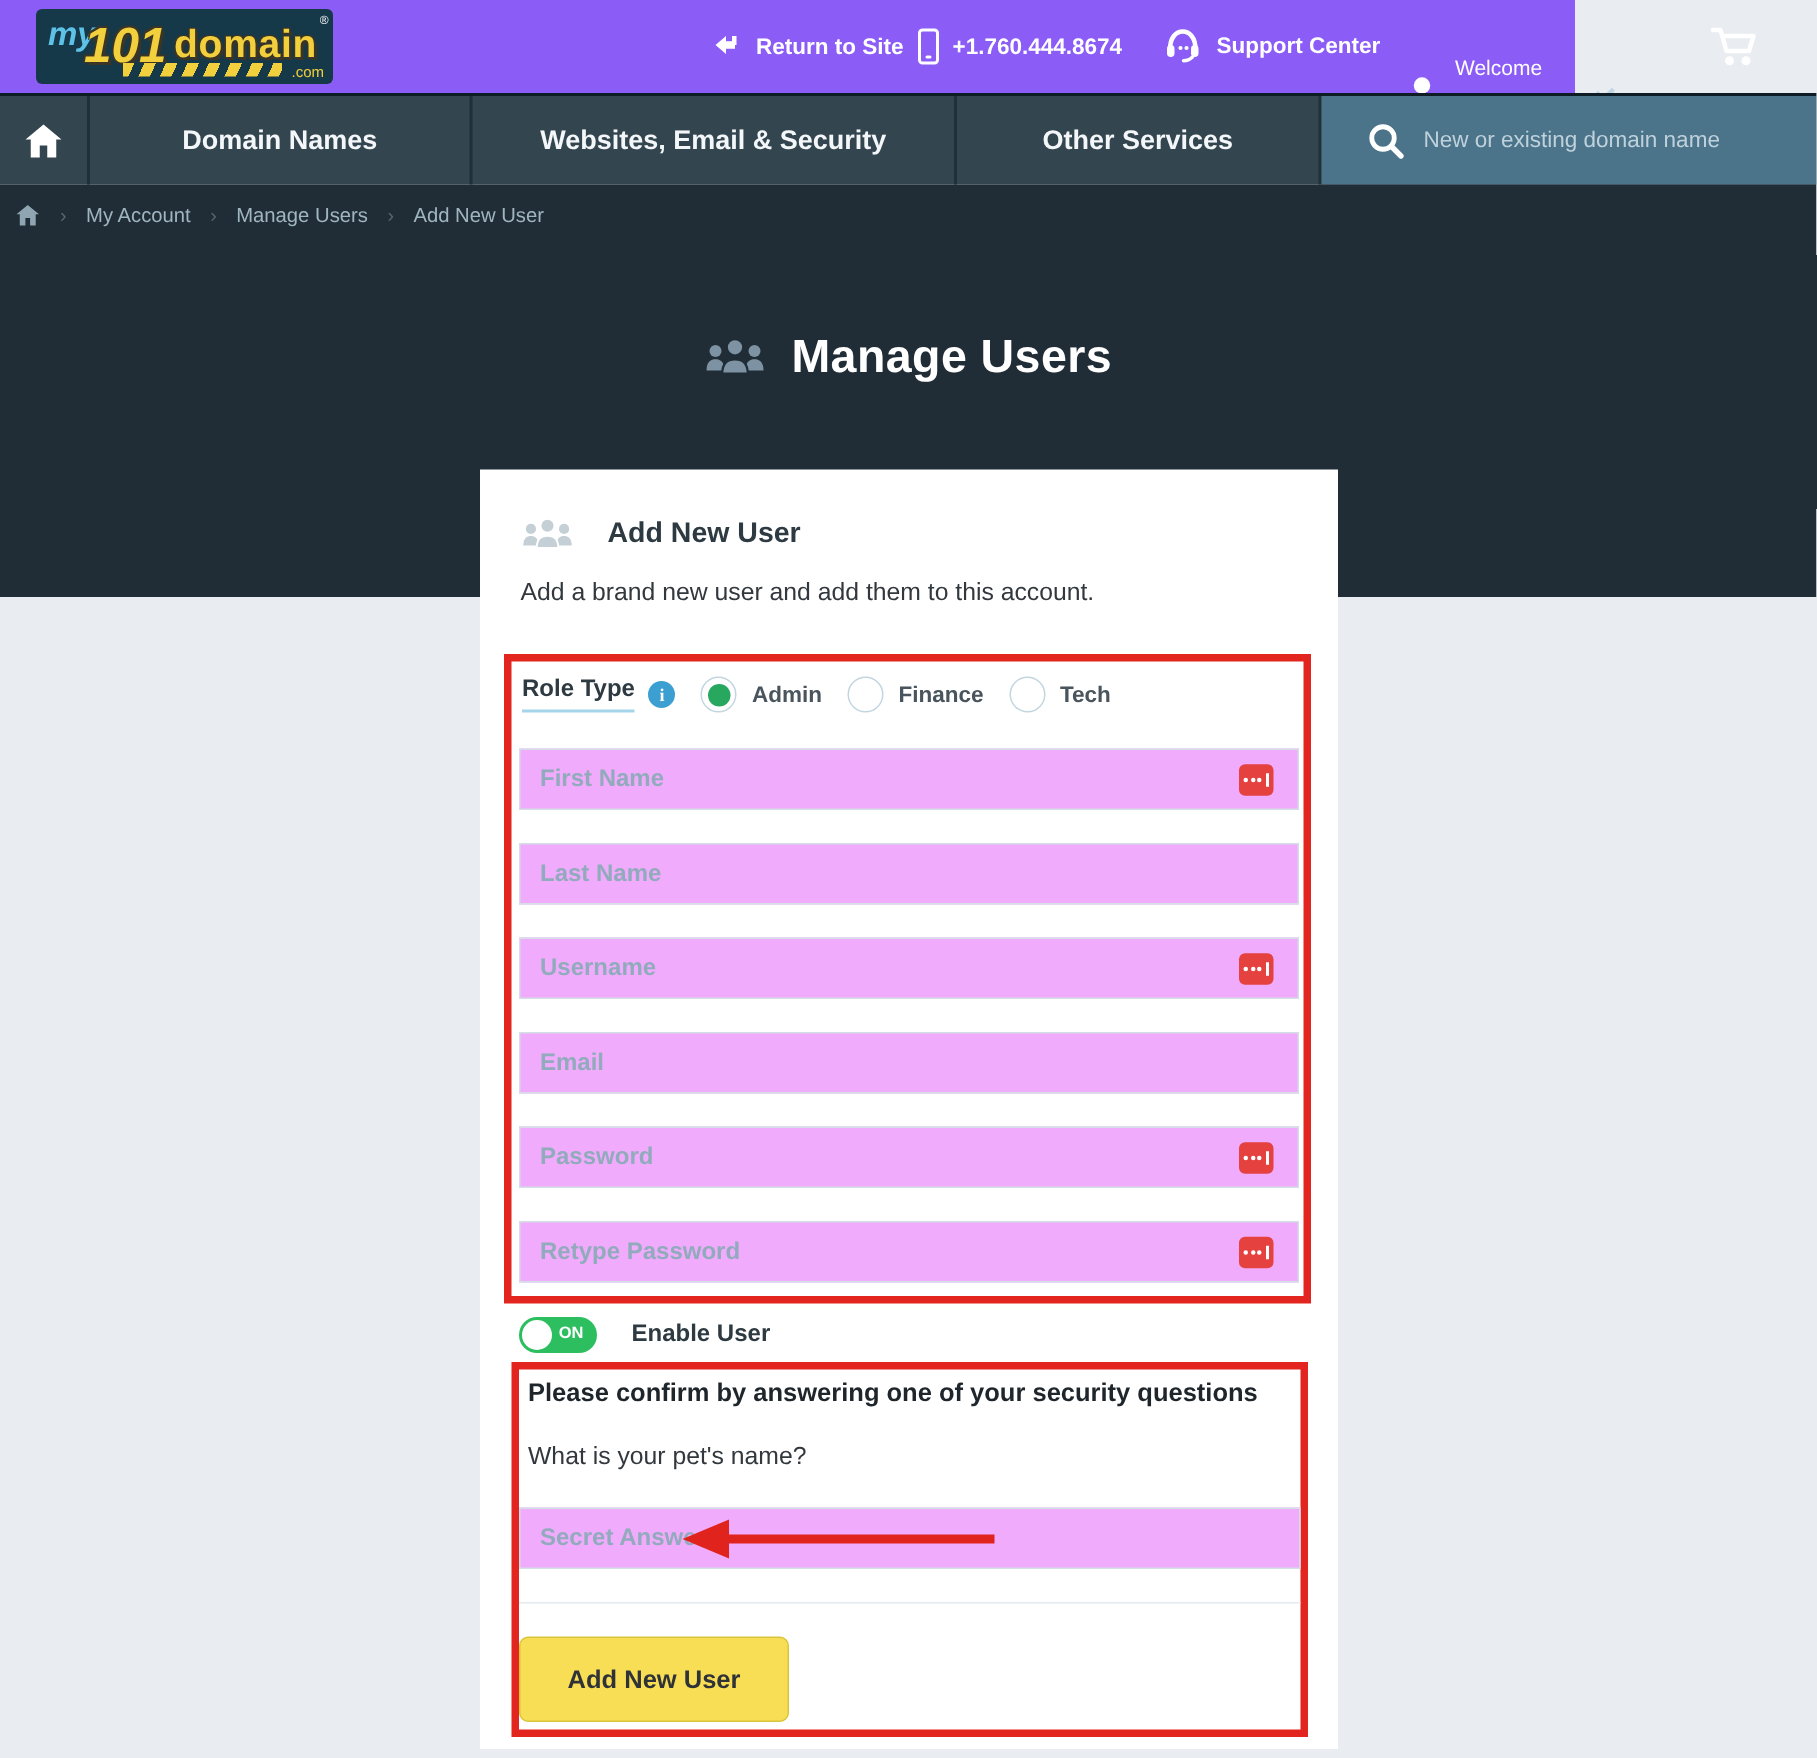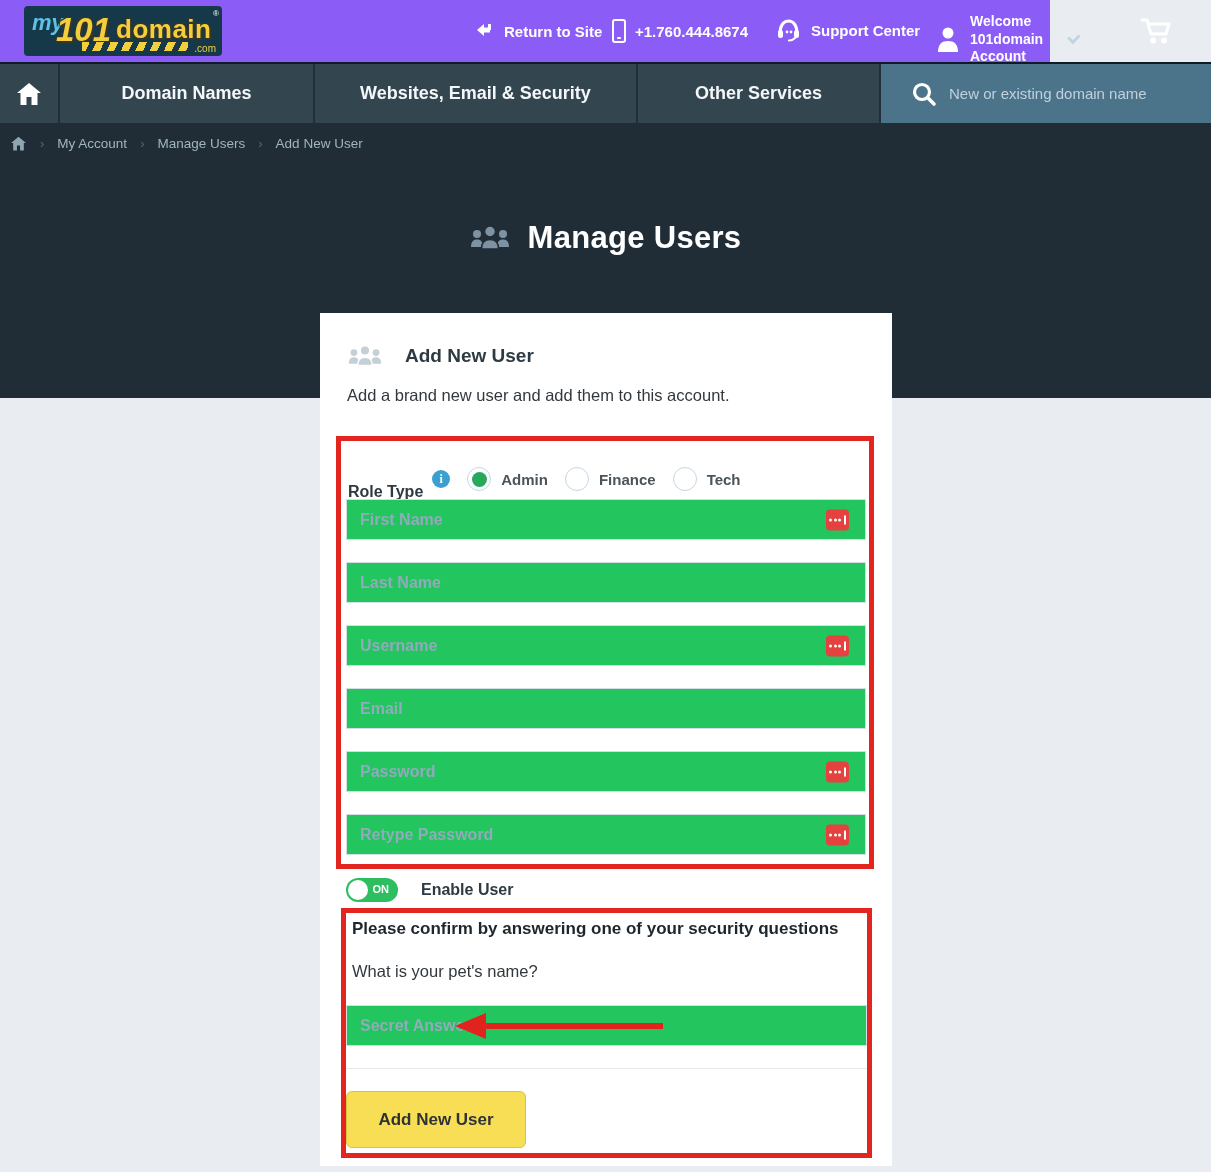--- a/index.html
+++ b/index.html
@@ -18,21 +18,21 @@
   .logo-reg { position:absolute; right:3px; top:3px; font-size:8px; color:#fff; }
   .logo-stripes { position:absolute; left:58px; bottom:5px; width:106px; height:9px;
       background:repeating-linear-gradient(115deg, #F2CF3C 0 7px, #16394A 7px 13px); }
   .logo-tld { position:absolute; right:6px; bottom:2px; font-size:10px; font-weight:normal; color:#F2CF3C; }
 
   .hlink { position:absolute; display:flex; align-items:center; gap:9px; color:#FFFFFF; font-size:15px; font-weight:bold; cursor:pointer; }
   .hicon { display:inline-flex; align-items:center; justify-content:center; }
   .phone-shape { width:14px; height:24px; border:2px solid #fff; border-radius:3px; position:relative; }
   .phone-shape::after { content:""; position:absolute; left:50%; bottom:2px; transform:translateX(-50%); width:4px; height:2px; background:#fff; border-radius:1px; }
   .welcome-text { display:flex; flex-direction:column; line-height:1.25; }
-  .welcome-text span { font-size:14px; font-weight:bold; }
+  .welcome-text span { font-size:14px; font-weight:normal;margin-top:24px; }
   .chev-down { width:11px; height:11px; border-right:3px solid #BFD6E2; border-bottom:3px solid #BFD6E2; transform:rotate(45deg); margin-left:14px; margin-top:-4px; }
 
   
   .nav { position:absolute; left:0; top:62px; width:1211px; height:61px; background:#33454E; border-top:2px solid #0E1D25; display:flex; }
   .nav-cell { display:flex; align-items:center; justify-content:center; color:#F4F7F9; font-size:18px; font-weight:bold; border-right:2px solid #20303A; cursor:pointer; }
   .nav-home { width:60px; }
   .nav-i1 { width:255px; } .nav-i2 { width:323px; } .nav-i3 { width:243px; }
   .nav-search { flex:1; background:#4B7389; border-right:none; display:flex; align-items:center; padding-left:18px; gap:12px; }
   .nav-search input { background:transparent; border:none; outline:none; color:#DCE7ED; font-size:15px; width:250px; font-family:"Liberation Sans", sans-serif; }
   .nav-search input::placeholder { color:#BFD2DC; opacity:1; }
@@ -49,29 +49,29 @@
   .card { position:absolute; left:320px; top:313px; width:572px; height:853px; background:#FFFFFF; }
   .card-head { position:absolute; left:28px; top:30px; display:flex; align-items:center; gap:23px; }
   .card-title { font-size:19px; font-weight:bold; color:#2E3A42; }
   .card-sub { position:absolute; left:27px; top:73px; font-size:16.5px; color:#32383D; }
 
   .redbox { position:absolute; border:5px solid #E2251F; }
   .redbox1 { left:16px; top:123px; width:538px; height:433px; }
   .redbox2 { left:21px; top:595px; width:531px; height:250px; }
 
   .role-row { position:absolute; left:7px; top:10px; display:flex; align-items:center; }
-  .role-label { font-size:16px; font-weight:bold; color:#2E3A42; border-bottom:2px solid #A5D5EA; padding-bottom:4px;margin-top:32px; }
+  .role-label { font-size:16px; font-weight:bold; color:#2E3A42; border-bottom:2px solid #A5D5EA; padding-bottom:4px; }
   .info-icon { width:18px; height:18px; border-radius:50%; background:#3B9FD1; color:#fff; font-size:12px; font-weight:bold; display:flex; align-items:center; justify-content:center; margin-left:9px; cursor:pointer; font-family:"Liberation Serif", serif; }
   .radio-group { display:flex; align-items:center; margin-left:17px; cursor:pointer; }
   .radio { width:24px; height:24px; border-radius:50%; border:1px solid #C3D6E0; background:#fff; display:flex; align-items:center; justify-content:center; }
   .radio .dot { width:15px; height:15px; border-radius:50%; background:#28A75F; }
   .radio-label { font-size:15px; font-weight:bold; color:#49545C; margin-left:10px; }
 
   .fields { position:absolute; left:5px; top:58px; width:520px; display:flex; flex-direction:column; gap:22px; }
-  .field { position:relative; height:41px; background:#22c55e; border:1px solid #D3DEE5; display:flex; align-items:center; }
+  .field { position:relative; height:41px; background:#f0abfc; border:1px solid #D3DEE5; display:flex; align-items:center; }
   .field input { flex:1; height:100%; background:transparent; border:none; outline:none; padding-left:13px; font-size:16px; font-weight:600; color:#3D5260; font-family:"Liberation Sans", sans-serif; }
   .field input::placeholder { color:#92ABBC; opacity:1; }
   .autofill { position:absolute; right:16px; top:50%; transform:translateY(-50%); width:23px; height:21px; background:#E5413E; border-radius:4px; display:flex; align-items:center; justify-content:center; gap:1.5px; cursor:pointer; }
   .autofill i { width:3px; height:3px; border-radius:50%; background:#fff; }
   .autofill b { width:2px; height:9px; background:#fff; margin-left:1px; }
 
   .toggle-row { position:absolute; left:26px; top:565px; display:flex; align-items:center; }
   .toggle { position:relative; width:52px; height:24px; border-radius:12px; background:#2DBE60; cursor:pointer; }
   .toggle .knob { position:absolute; left:2px; top:2px; width:20px; height:20px; border-radius:50%; background:#fff; }
   .toggle .on { position:absolute; right:9px; top:5px; color:#fff; font-size:11px; font-weight:bold; }

